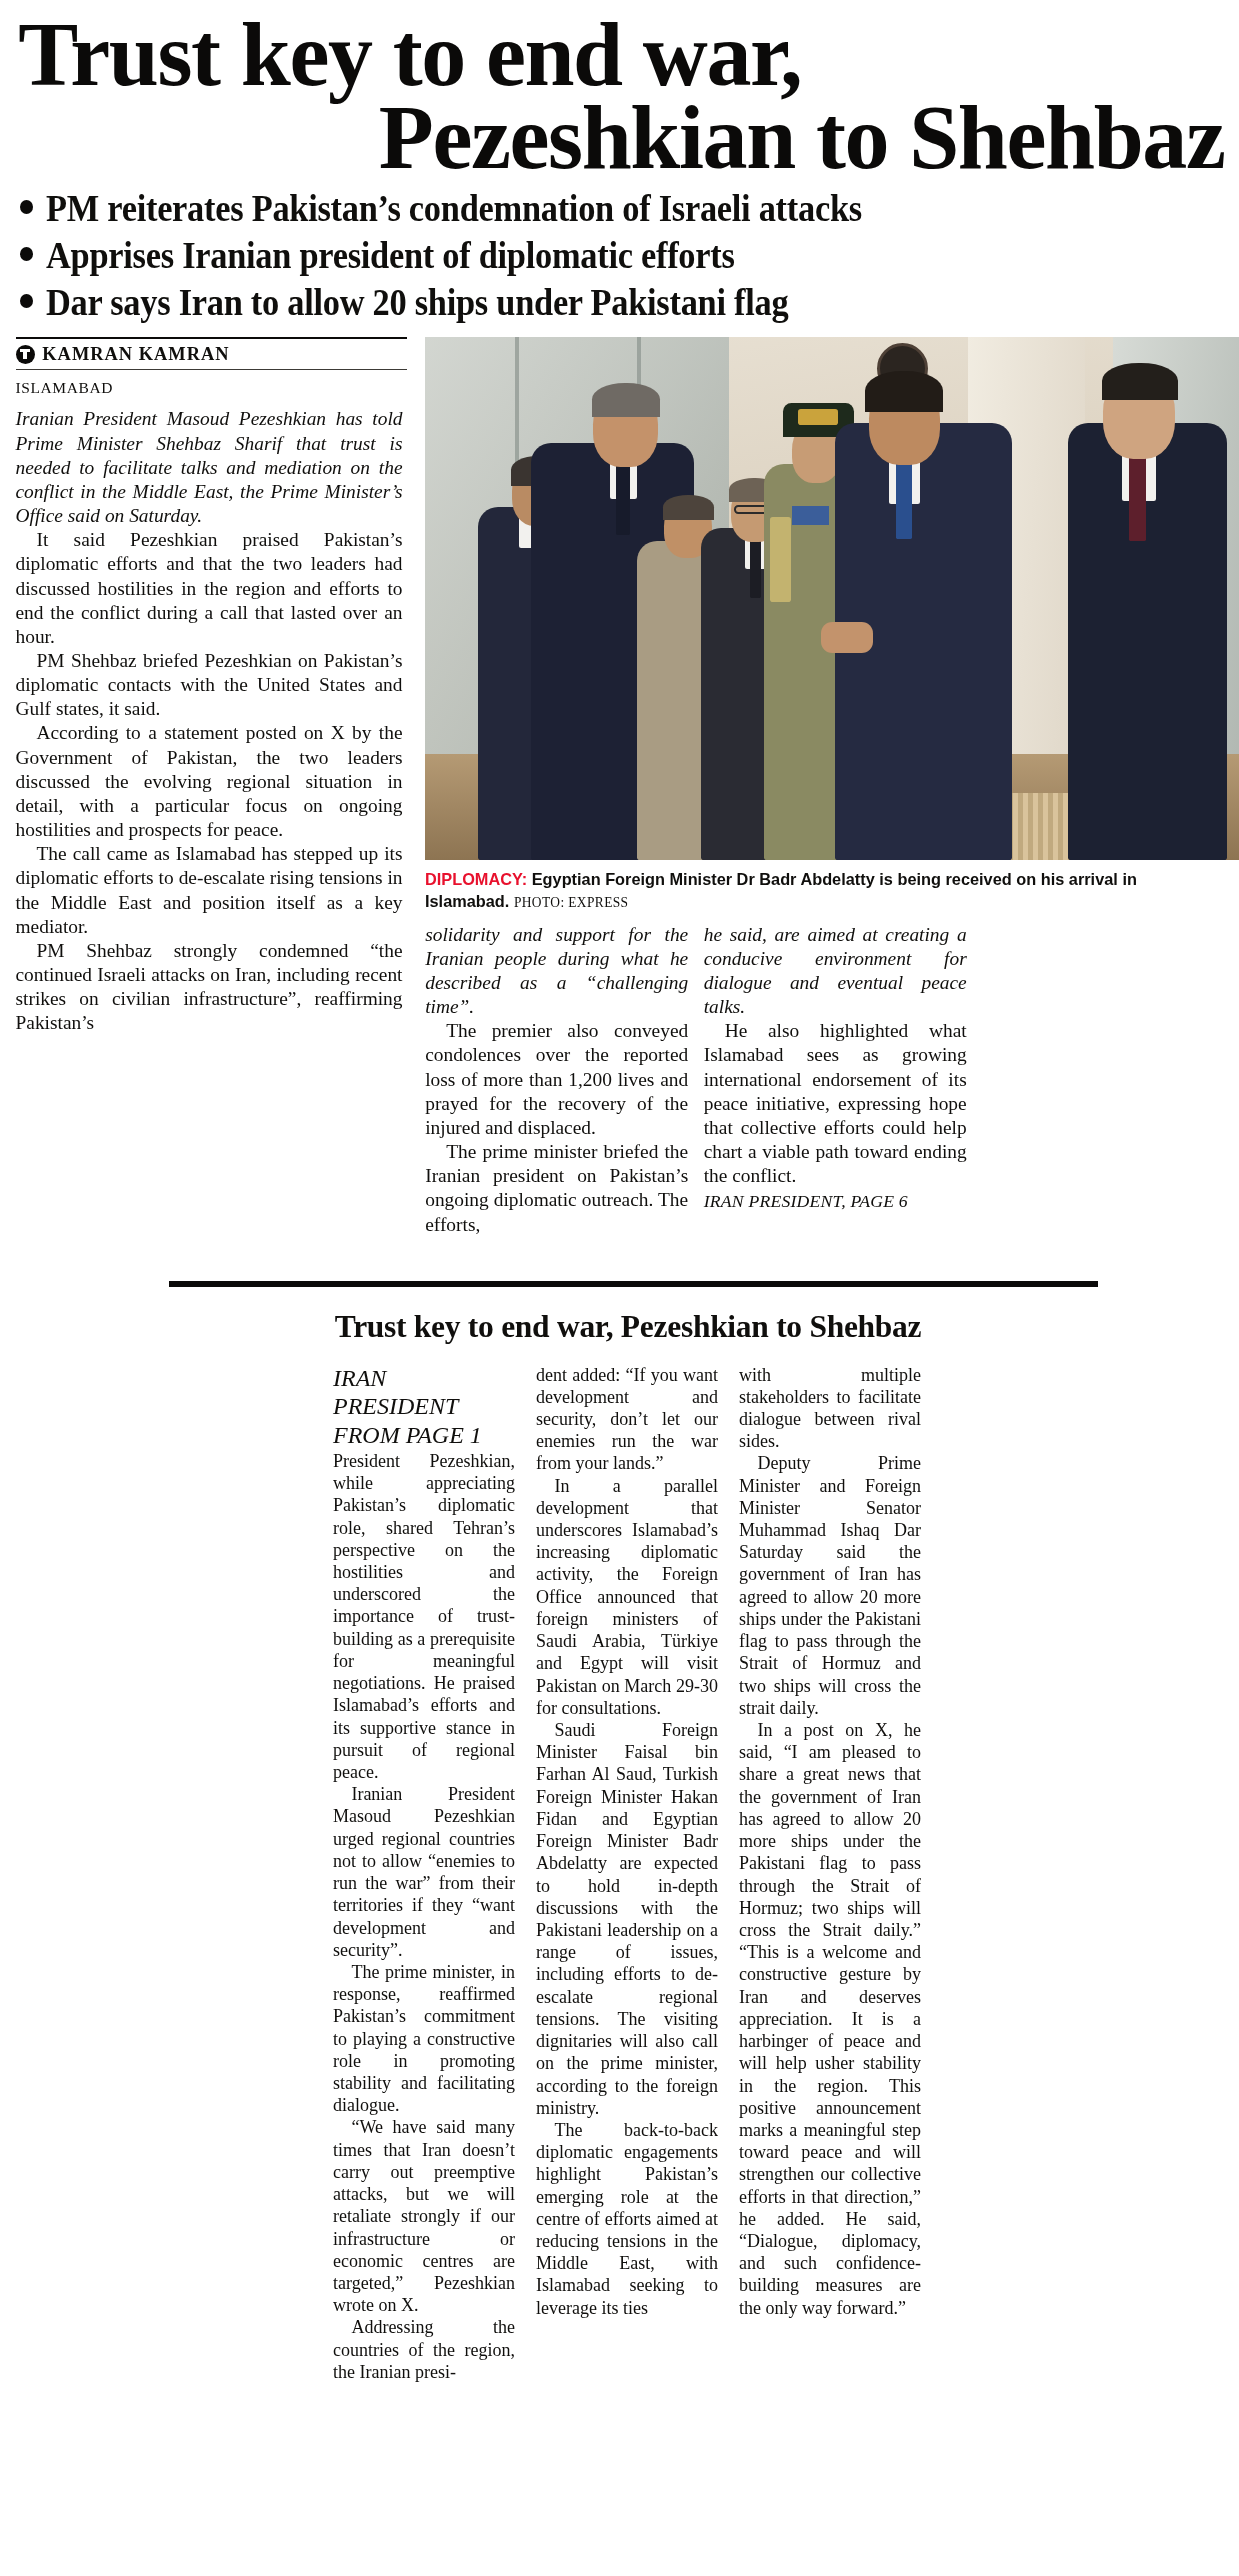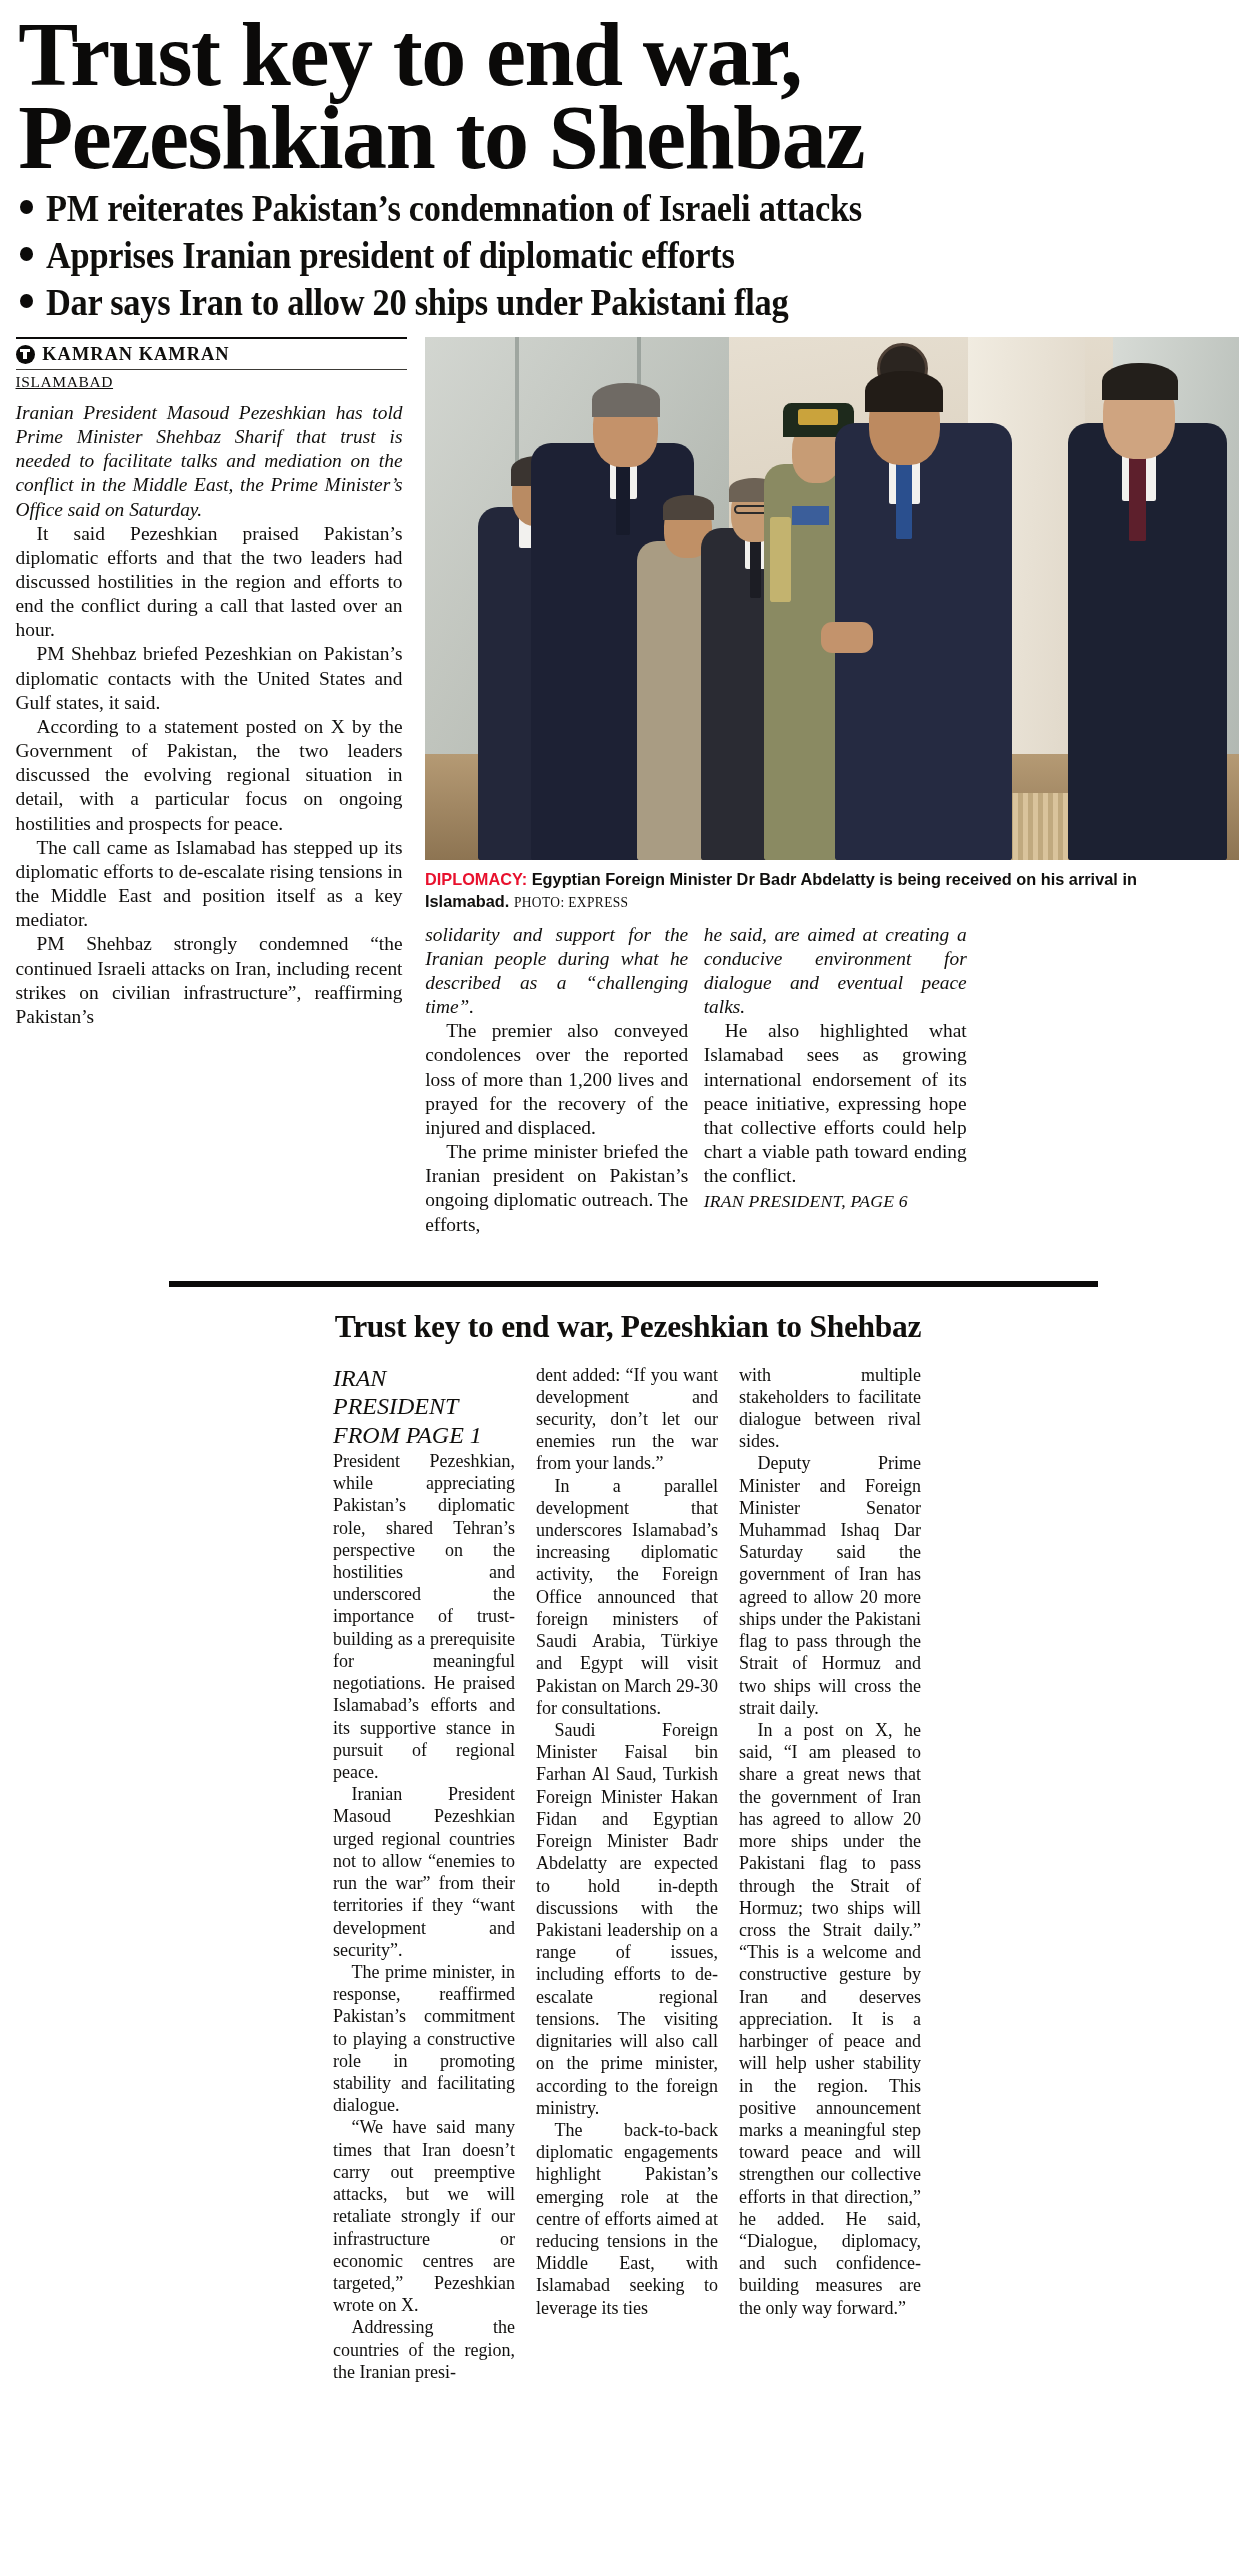--- a/index.html
+++ b/index.html
@@ -16,21 +16,21 @@
   
   .headline {
     font-family:"Liberation Serif", serif;
     font-weight:700;
     font-size:90px;
     line-height:0.93;
     letter-spacing:-1.4px;
     margin:12.7px 0 0 2.8px;
     color:#0b0a09;
   }
-  .headline .l2 { display:block; }
+  .headline .l2 { display:block;text-align:right; }
 
   
   .bullets { margin:10px 0 0 4.2px; }
   .bullet-row {
     display:flex; align-items:baseline;
     font-size:37px; line-height:1.02;
     font-weight:600;
     letter-spacing:-0.3px;
     margin-bottom:9.2px;
     white-space:nowrap;
@@ -63,21 +63,21 @@
     width:10.6px; height:2.8px; background:#fff;
   }
   .logo-mark::after {
     content:""; position:absolute; left:7.8px; top:4.2px;
     width:3.5px; height:10.6px; background:#fff;
   }
   .byline-name {
     font-size:18.4px; font-weight:700; letter-spacing:1px;
   }
   .dateline {
-    font-size:15.5px; letter-spacing:0.6px; margin-top:3px;text-decoration:underline;
+    font-size:15.5px; letter-spacing:0.6px; margin-top:10px;
   }
 
   
   .col-text {
     font-size:19.4px;
     line-height:1.245;
     text-align:justify;
     -webkit-hyphens:auto; hyphens:auto;
   }
   .col-text p { margin:0; text-indent:21px; }

